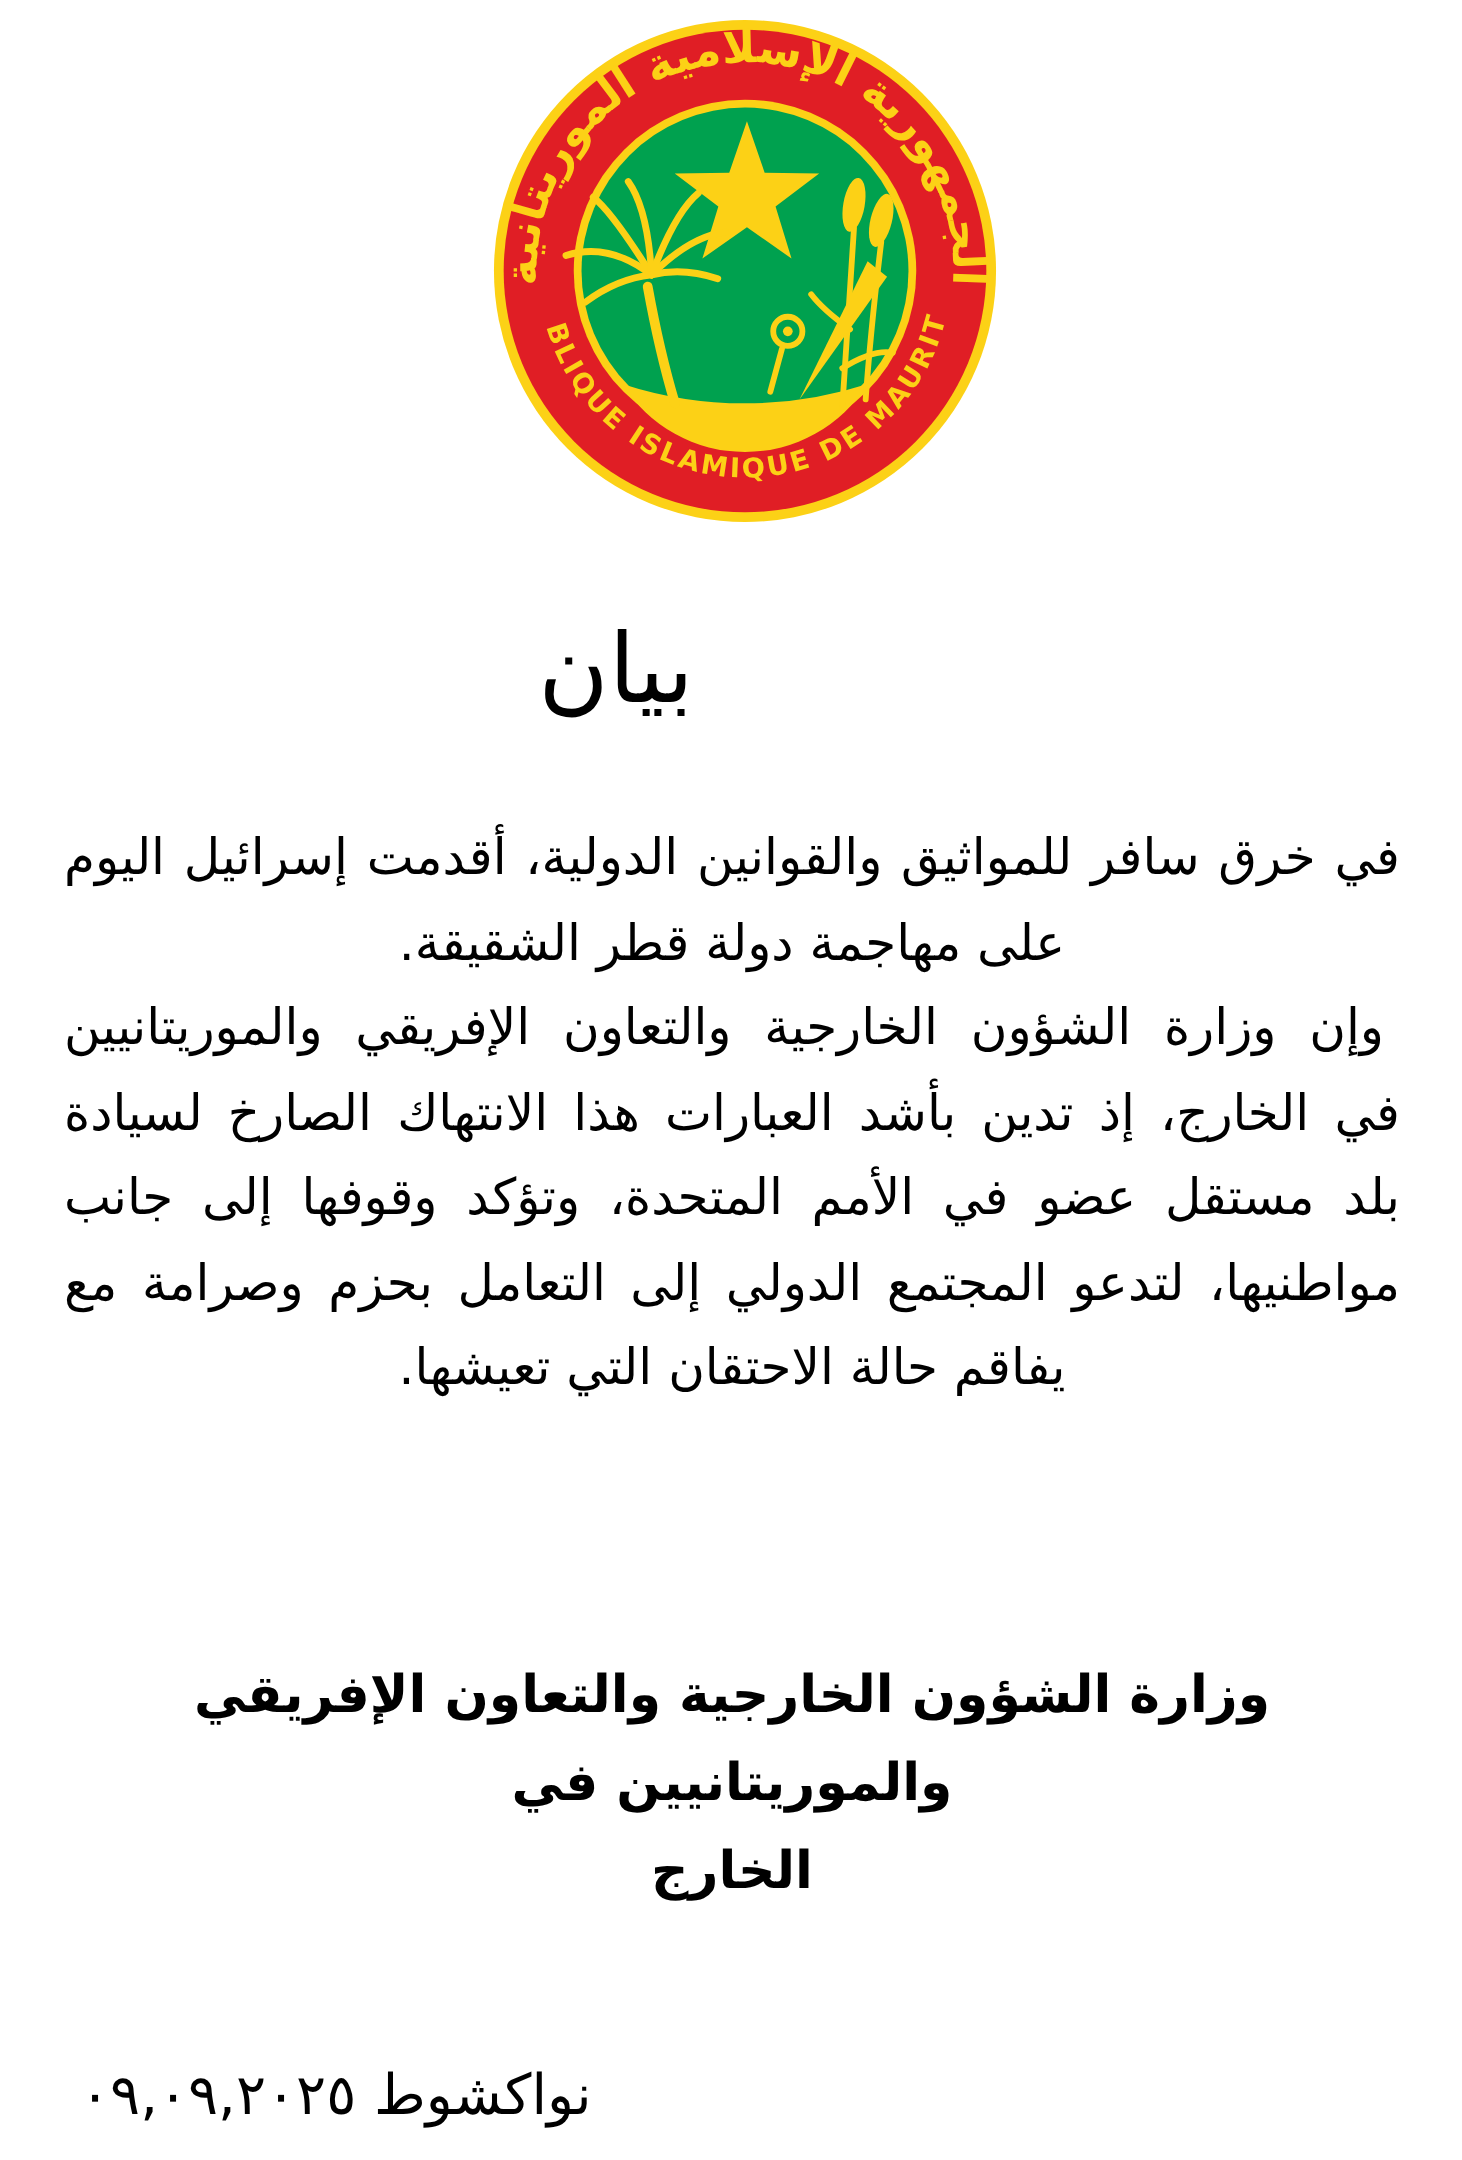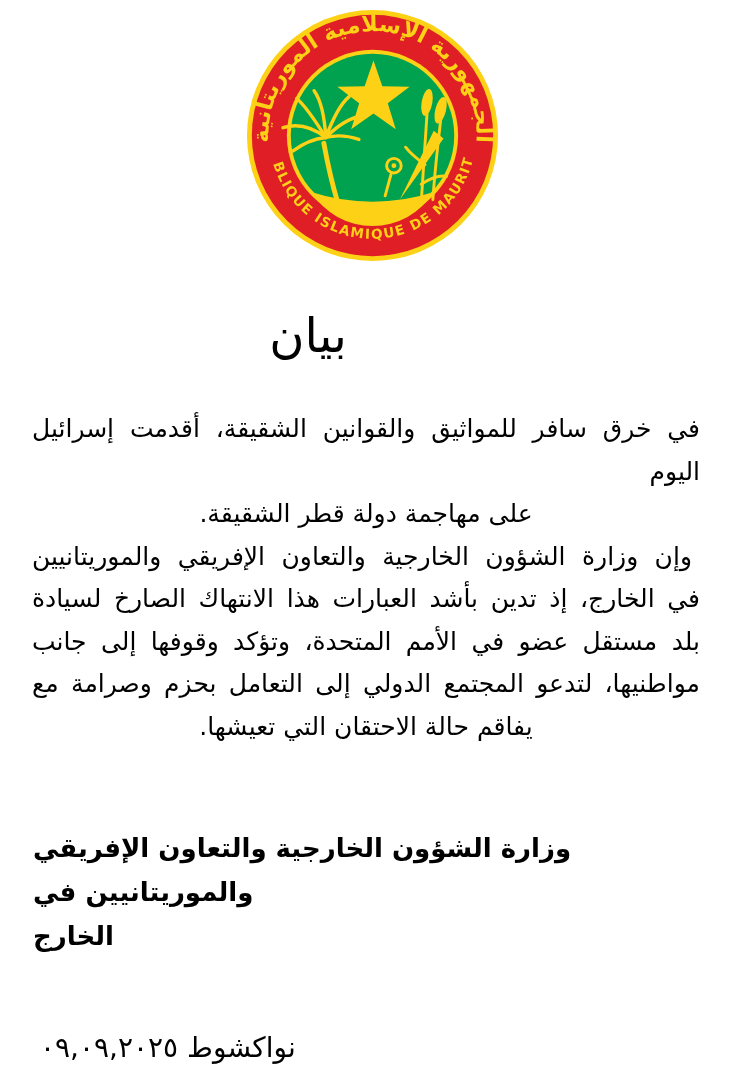--- a/index.html
+++ b/index.html
@@ -40,21 +40,21 @@
   .body-text{
     position:absolute;top:408px;right:31px;width:668px;
     direction:rtl;
     font-size:25px;line-height:42.5px;
   }
   .jline{text-align:justify;text-align-last:justify;}
   .rline{text-align:center;}
   .indent{padding-right:8px;}
   .signature{
     position:absolute;top:826px;left:33px;width:666px;
-    direction:rtl;text-align:left;
+    direction:rtl;text-align:center;
     font-weight:bold;font-size:26px;line-height:44px;
   }
   .dateline{
     position:absolute;top:992px;left:40px;
     direction:rtl;
     font-size:28px;line-height:1.4;margin-top:36px;
   }
 </style>
 </head>
 <body>
@@ -108,21 +108,21 @@
       </text>
       <text class="seal-text-fr" text-anchor="middle">
         <textPath href="#arcBot" startOffset="50%">REPUBLIQUE ISLAMIQUE DE MAURITANIE</textPath>
       </text>
     </svg>
   </div>
 
   <h1 class="title">بيان</h1>
 
   <div class="body-text">
-    <div class="jline">في خرق سافر للمواثيق والقوانين الشقيقة، أقدمت إسرائيل اليوم</div>
+    <div class="jline">في خرق سافر للمواثيق والقوانين الدولية، أقدمت إسرائيل اليوم</div>
     <div class="rline">على مهاجمة دولة قطر الشقيقة.</div>
     <div class="jline indent">وإن وزارة الشؤون الخارجية والتعاون الإفريقي والموريتانيين</div>
     <div class="jline">في الخارج، إذ تدين بأشد العبارات هذا الانتهاك الصارخ لسيادة</div>
     <div class="jline">بلد مستقل عضو في الأمم المتحدة، وتؤكد وقوفها إلى جانب</div>
     <div class="jline">مواطنيها، لتدعو المجتمع الدولي إلى التعامل بحزم وصرامة مع</div>
     <div class="rline">يفاقم حالة الاحتقان التي تعيشها.</div>
   </div>
 
   <div class="signature">
     <div>وزارة الشؤون الخارجية والتعاون الإفريقي والموريتانيين في</div>

